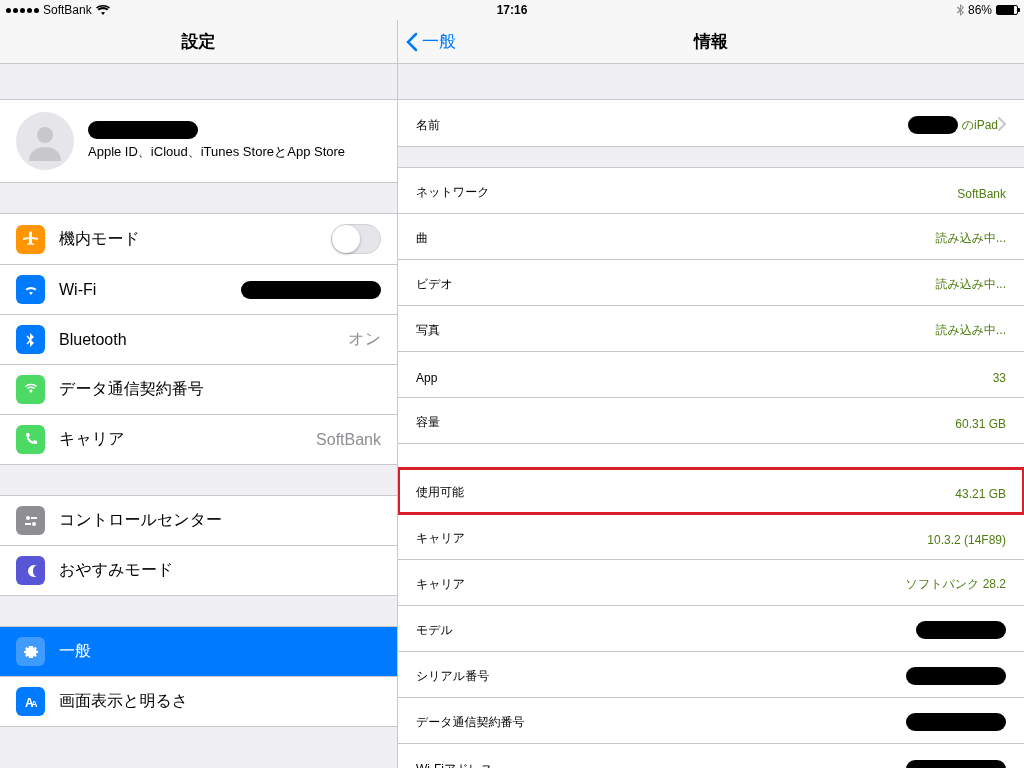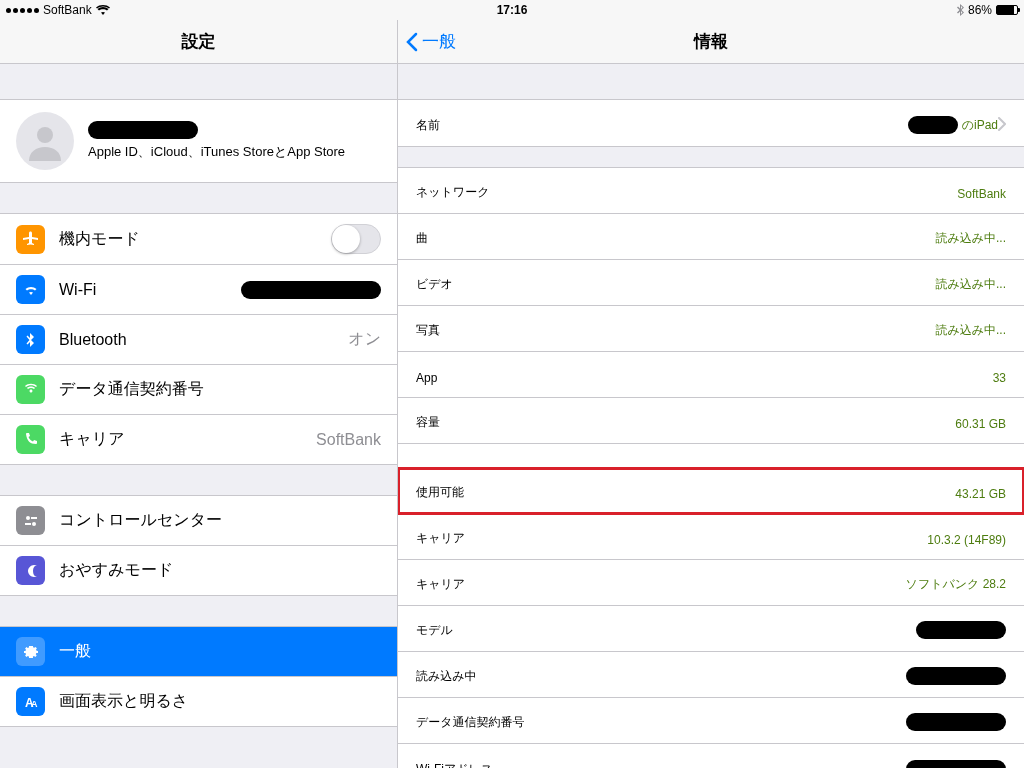--- a/index.html
+++ b/index.html
@@ -289,21 +289,21 @@
           <span class="label">キャリア</span>
             <span class="spacer"></span>
           <span class="value">ソフトバンク 28.2</span>
         </div>
         <div class="drow">
           <span class="label">モデル</span>
             <span class="spacer"></span>
           <div class="redact w90"></div>
         </div>
         <div class="drow">
-          <span class="label">読み込み中</span>
+          <span class="label">シリアル番号</span>
             <span class="spacer"></span>
           <div class="redact w100"></div>
         </div>
         <div class="drow">
           <span class="label">データ通信契約番号</span>
             <span class="spacer"></span>
           <div class="redact w100"></div>
         </div>
         <div class="drow">
           <span class="label">Wi-Fiアドレス</span>

